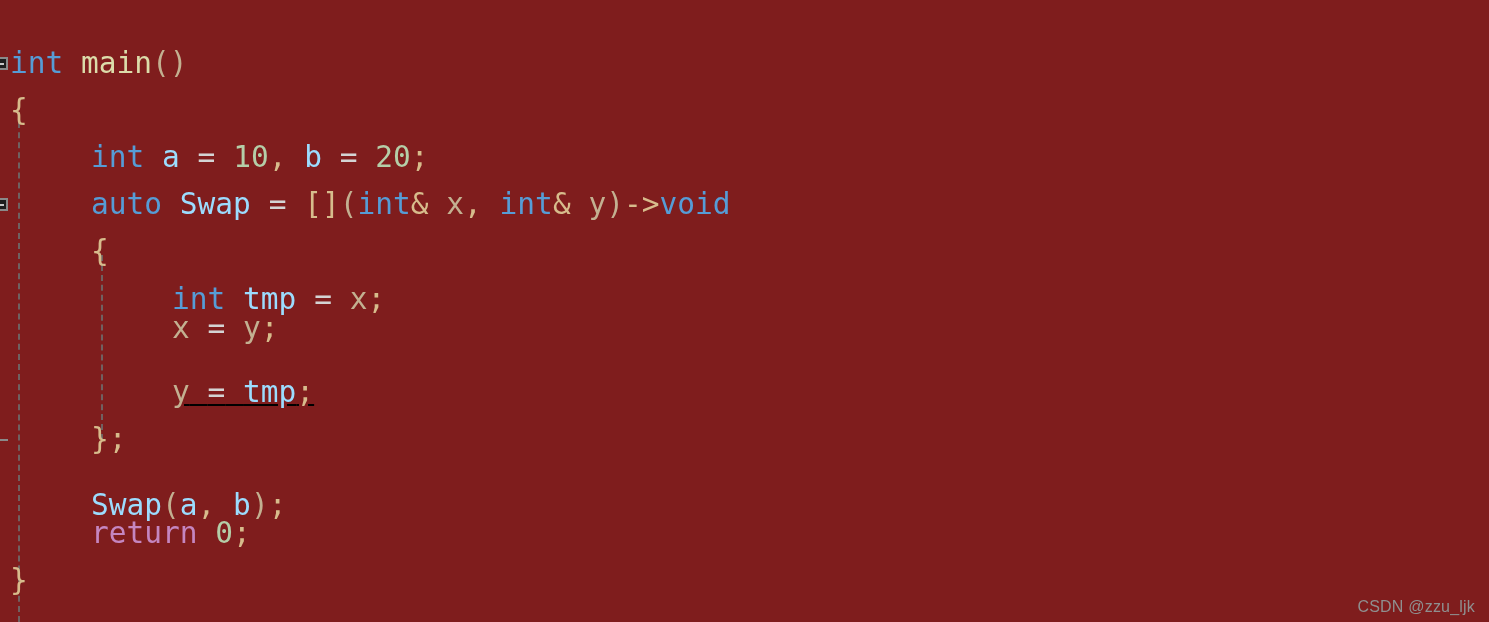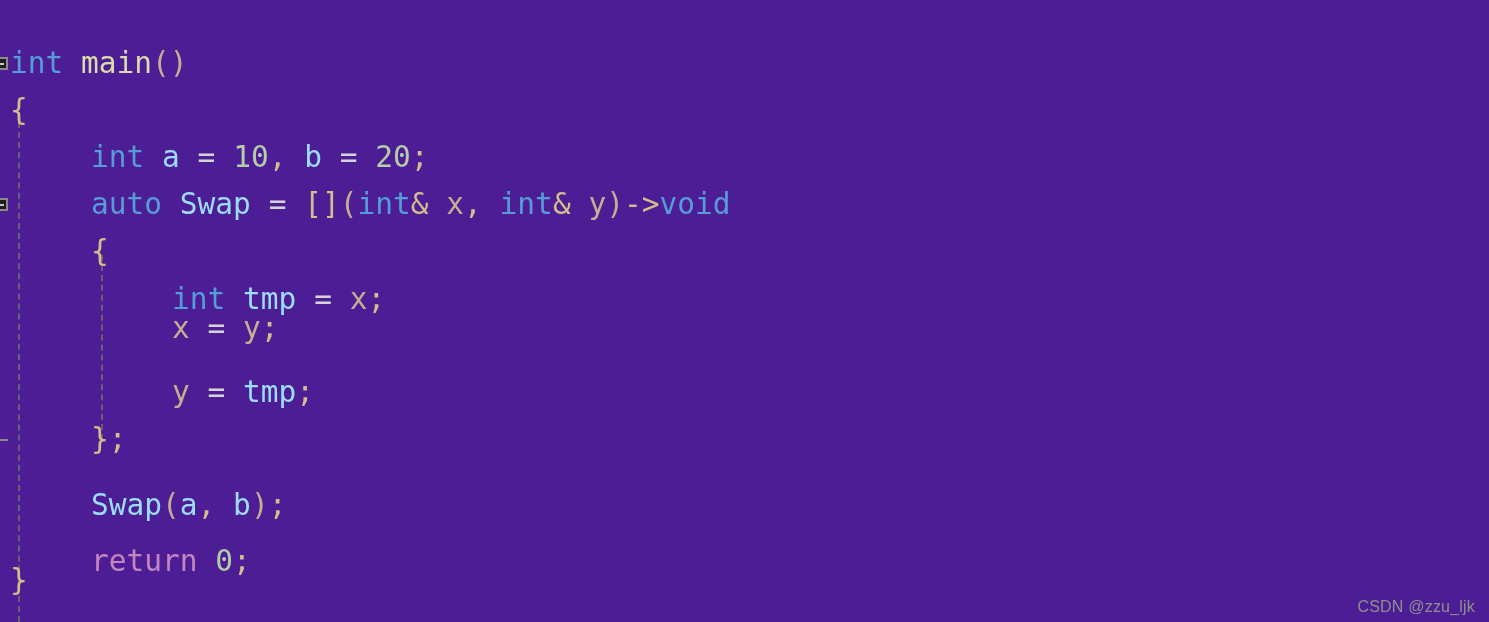--- a/index.html
+++ b/index.html
@@ -9,21 +9,21 @@
   body {
     width: 1489px; height: 622px;
     overflow: hidden;
     position: relative;
     font-family: "DejaVu Sans Mono", monospace;
   }
 
   #editor {
     position: absolute;
     inset: 0;
-    background: #4c1d95;
+    background: #7f1d1d;
   }
 
   
   .indent-guide {
     position: absolute;
     width: 0;
     border-left: 2px dashed #6e6e6e;
     opacity: .85;
   }
   .guide-l1 { left: 18px;  top: 112px; bottom: 0px; }
@@ -101,21 +101,21 @@
       <div class="fold-end" style="top: 438.5px;"></div>
     </div>
   <div id="code">
       <div class="line" style="top: 40px;"><span style="display: inline-block; width: 10px;"></span><span class="txt kw">int</span><span class="txt op"> </span><span class="txt fn">main</span><span class="txt par">()</span></div>
       <div class="line" style="top: 87px;"><span style="display: inline-block; width: 10px;"></span><span class="txt brc">{</span></div>
       <div class="line" style="top: 134px;"><span style="display: inline-block; width: 91px;"></span><span class="txt kw">int</span><span class="txt op"> </span><span class="txt var">a</span><span class="txt op"> </span><span class="txt op">=</span><span class="txt op"> </span><span class="txt num">10</span><span class="txt punc">,</span><span class="txt op"> </span><span class="txt var">b</span><span class="txt op"> </span><span class="txt op">=</span><span class="txt op"> </span><span class="txt num">20</span><span class="txt punc">;</span></div>
       <div class="line" style="top: 181px;"><span style="display: inline-block; width: 91px;"></span><span class="txt kw">auto</span><span class="txt op"> </span><span class="txt var">Swap</span><span class="txt op"> </span><span class="txt op">=</span><span class="txt op"> </span><span class="txt punc">[]</span><span class="txt par">(</span><span class="txt kw">int</span><span class="txt punc">&amp;</span><span class="txt op"> </span><span class="txt par">x</span><span class="txt punc">,</span><span class="txt op"> </span><span class="txt kw">int</span><span class="txt punc">&amp;</span><span class="txt op"> </span><span class="txt par">y</span><span class="txt par">)</span><span class="txt punc">-&gt;</span><span class="txt kw">void</span></div>
       <div class="line" style="top: 228px;"><span style="display: inline-block; width: 91px;"></span><span class="txt brc">{</span></div>
       <div class="line" style="top: 276px;"><span style="display: inline-block; width: 172px;"></span><span class="txt kw">int</span><span class="txt op"> </span><span class="txt var">tmp</span><span class="txt op"> </span><span class="txt op">=</span><span class="txt op"> </span><span class="txt par">x</span><span class="txt punc">;</span></div>
       <div class="line" style="top: 305px;"><span style="display: inline-block; width: 172px;"></span><span class="txt par">x</span><span class="txt op"> </span><span class="txt op">=</span><span class="txt op"> </span><span class="txt par">y</span><span class="txt punc">;</span></div>
-      <div class="line" style="top: 369px;"><span style="display: inline-block; width: 172px;"></span><span class="txt par">y</span><span class="txt op"> </span><span class="txt op">=</span><span class="txt op"> </span><span class="txt var">tmp</span><span class="txt punc">;</span></div>
+      <div class="line" style="top: 369px; text-decoration: underline;"><span style="display: inline-block; width: 172px;"></span><span class="txt par">y</span><span class="txt op"> </span><span class="txt op">=</span><span class="txt op"> </span><span class="txt var">tmp</span><span class="txt punc">;</span></div>
       <div class="line" style="top: 416px;"><span style="display: inline-block; width: 91px;"></span><span class="txt brc">}</span><span class="txt punc">;</span></div>
       <div class="line" style="top: 482px;"><span style="display: inline-block; width: 91px;"></span><span class="txt var">Swap</span><span class="txt par">(</span><span class="txt var">a</span><span class="txt punc">,</span><span class="txt op"> </span><span class="txt var">b</span><span class="txt par">)</span><span class="txt punc">;</span></div>
-      <div class="line" style="top: 510px; margin-top: 28px;"><span style="display: inline-block; width: 91px;"></span><span class="txt ret">return</span><span class="txt op"> </span><span class="txt num">0</span><span class="txt punc">;</span></div>
+      <div class="line" style="top: 510px;"><span style="display: inline-block; width: 91px;"></span><span class="txt ret">return</span><span class="txt op"> </span><span class="txt num">0</span><span class="txt punc">;</span></div>
       <div class="line" style="top: 557px;"><span style="display: inline-block; width: 10px;"></span><span class="txt brc">}</span></div>
     </div>
 
   <div id="watermark">CSDN @zzu_ljk</div>
 </div>
 
 </body></html>

